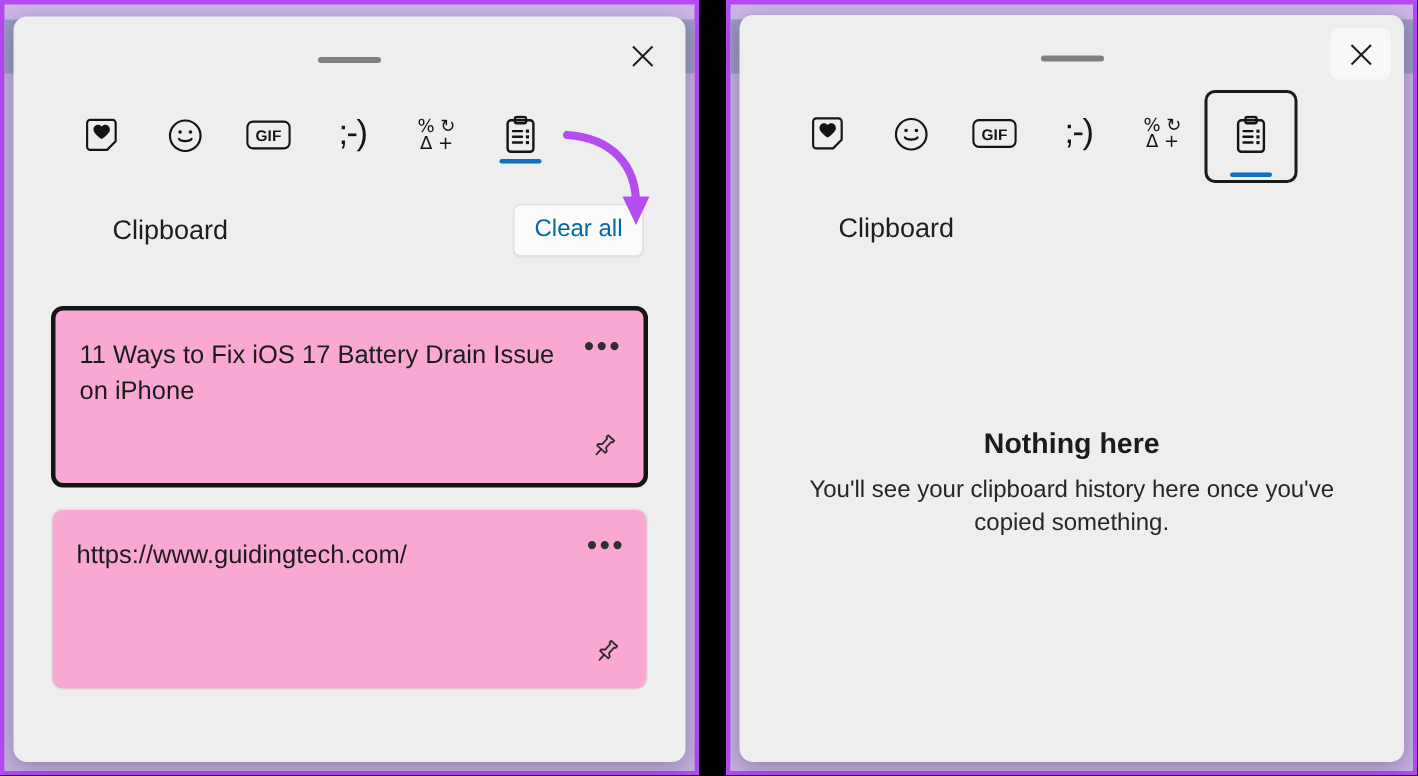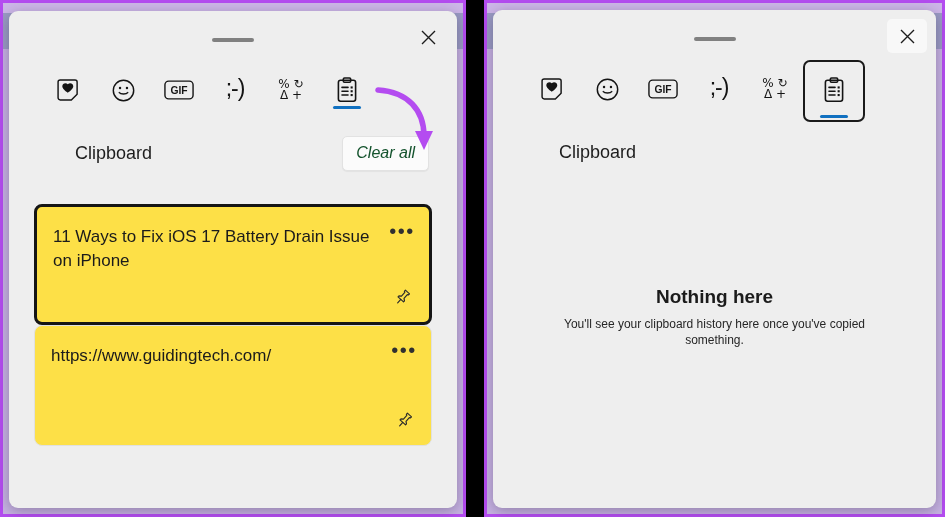--- a/index.html
+++ b/index.html
@@ -178,43 +178,43 @@
     margin-left: 38px;
   }
   .section-title {
     font-size: 18px;
     color: #1d1d1d;
     font-weight: 400;
   }
   .clear-all-btn {
     font-family: "Liberation Sans", sans-serif;
     font-size: 16px;
-    color: #14532d;
+    color: #0369a1;
     background: #fbfbfb;
     border: 1px solid #e2e2e2;
     border-radius: 5px;
     padding: 7px 13px 8px;
     cursor: pointer;
     box-shadow: 0 1px 1px rgba(0,0,0,.05);
-    font-style: italic;
   }
 
   
   .card-list {
     position: absolute;
     top: 193px;
     left: 25px;
     right: 25px;
   }
   .card {
     position: relative;
-    background: #fde047;
+    background: #f9a8d4;
     border: 1px solid #e0e0e0;
     border-radius: 8px;
     height: 121px;
+    margin-bottom: 14px;
     padding: 18px 48px 0 16px;
     cursor: pointer;
   }
   .card.focused {
     border: 3px solid #151515;
   }
   .card-text {
     font-size: 17px;
     line-height: 1.42;
     color: #1b1b1b;
@@ -263,21 +263,21 @@
     right: 24px;
     text-align: center;
   }
   .empty-title {
     font-size: 19px;
     font-weight: bold;
     color: #1b1b1b;
     margin-bottom: 8px;
   }
   .empty-sub {
-    font-size: 12px;
+    font-size: 16px;
     color: #262626;
     line-height: 1.35;
     padding: 0 18px;
   }
 
   
   .arrow-anno {
     position: absolute;
     left: 374px;
     top: 86px;

